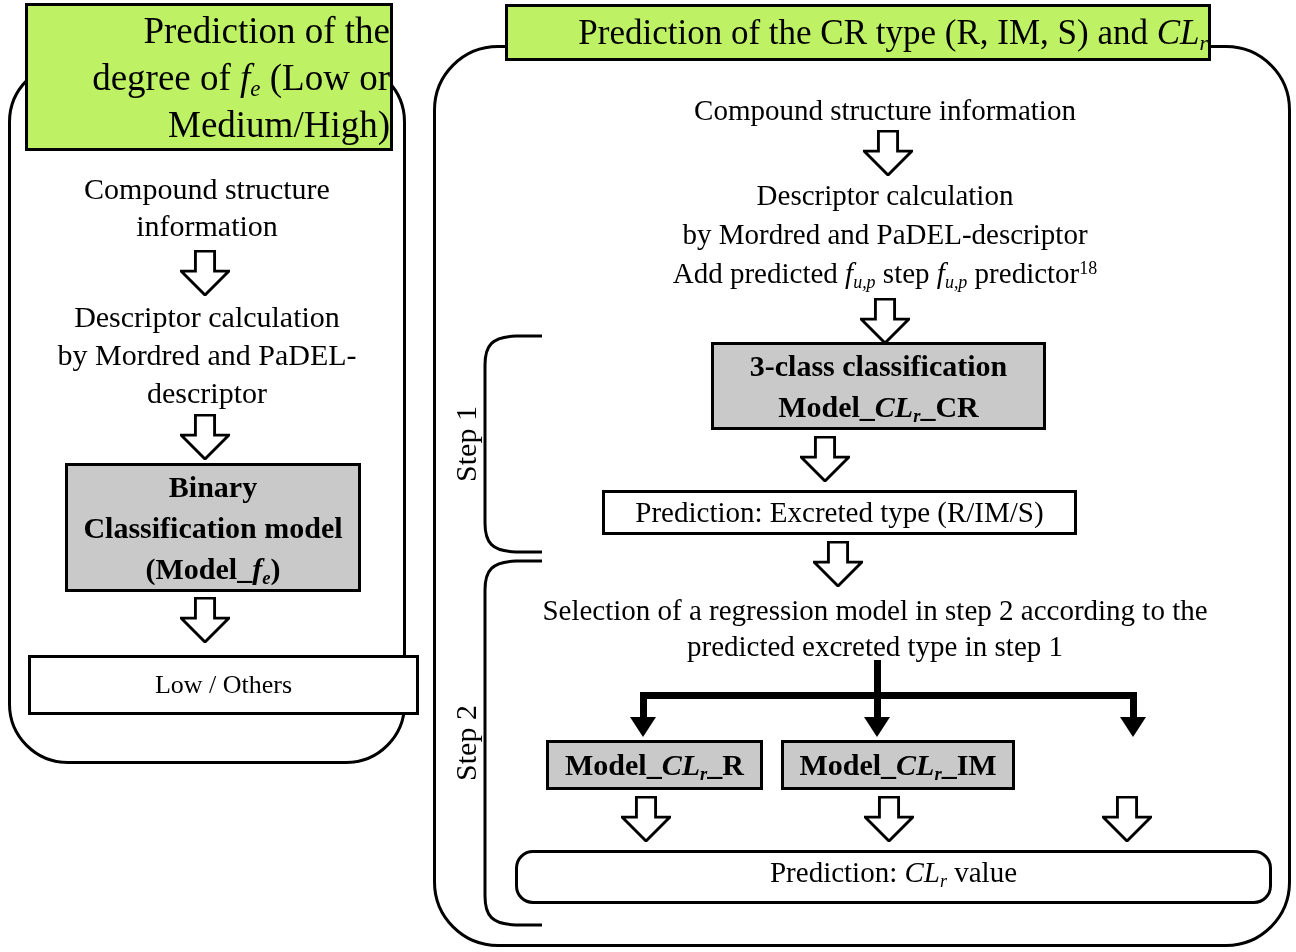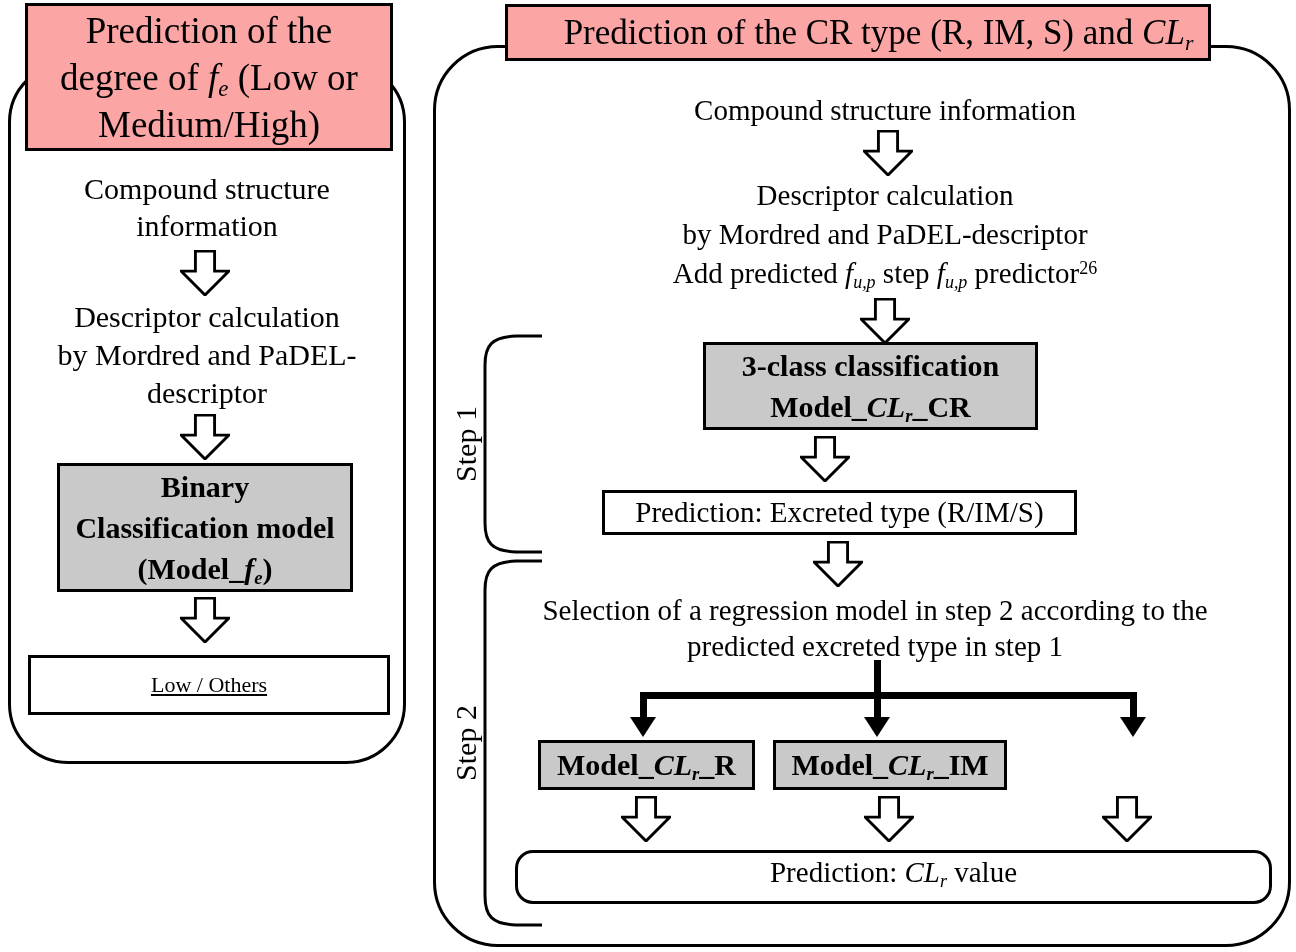--- a/index.html
+++ b/index.html
@@ -6,28 +6,28 @@
   .stage{
     position:relative;width:1296px;height:952px;background:#ffffff;
     font-family:"Liberation Serif","DejaVu Serif",serif;color:#000;
     overflow:hidden;
   }
   .panel{
     position:absolute;border:3px solid #000;background:transparent;
     box-sizing:border-box;
   }
   .titlebox{
-    position:absolute;border:3px solid #000;background:#fca5a5;
-    box-sizing:border-box;text-align:center;z-index:5;
+    position:absolute;border:3px solid #000;background:#bef264;
+    box-sizing:border-box;text-align:right;z-index:5;
   }
   .node{
     position:absolute;border:3px solid #000;background:#ffffff;
     box-sizing:border-box;text-align:center;z-index:3;
   }
-  .gray{background:#c9c9c9;}
+  .gray{background:#c9c9c9;margin-left:8px;}
   .txt{position:absolute;text-align:center;z-index:3;}
   .bold{font-weight:bold;}
   i{font-style:italic;}
   sub{font-size:0.62em;font-style:italic;line-height:0;vertical-align:-0.28em;}
   sup{font-size:0.62em;font-style:normal;line-height:0;vertical-align:0.5em;}
   .block-arrow{position:absolute;width:50px;height:46px;z-index:2;}
   .block-arrow svg{display:block;width:100%;height:100%;}
   .branch{position:absolute;background:#000;z-index:2;}
   .branch-head{
     position:absolute;width:0;height:0;z-index:2;
@@ -81,40 +81,40 @@
     <div>Classification model</div>
     <div><span>(Model_</span><i>f</i><sub>e</sub><span>)</span></div>
   </div>
 
   <div class="block-arrow" style="left:180px;top:597px;">
     <svg viewBox="0 0 52 48">
         <path d="M16 1 H36 V22 H51 L26 47 L1 22 H16 Z" fill="#ffffff" stroke="#000000" stroke-width="3" stroke-linejoin="miter"></path>
       </svg>
   </div>
 
-  <div class="node" style="left:28px;top:655px;width:362px;height:60px;font-size:22px;line-height:54px;text-decoration:underline;">Low / Others</div>
+  <div class="node" style="left:28px;top:655px;width:391px;height:60px;font-size:26px;line-height:54px;">Low / Others</div>
 
   <div class="panel" style="left:433px;top:45px;width:858px;height:902px;border-radius:65px;"></div>
 
   <div class="titlebox" style="left:505px;top:4px;width:706px;height:57px;font-size:35px;line-height:51px;padding-left:41px;">
     <span>Prediction of the CR type (R, IM, S) and </span><i>CL</i><sub>r</sub>
   </div>
 
   <div class="txt" style="left:460px;top:92px;width:850px;font-size:29px;line-height:36px;">Compound structure information</div>
 
   <div class="block-arrow" style="left:863px;top:130px;">
     <svg viewBox="0 0 52 48">
         <path d="M16 1 H36 V22 H51 L26 47 L1 22 H16 Z" fill="#ffffff" stroke="#000000" stroke-width="3" stroke-linejoin="miter"></path>
       </svg>
   </div>
 
   <div class="txt" style="left:460px;top:176px;width:850px;font-size:29px;line-height:39px;">
     <div>Descriptor calculation</div>
     <div>by Mordred and PaDEL-descriptor</div>
-    <div><span>Add predicted </span><i>f</i><sub>u,p</sub><span> step </span><i>f</i><sub>u,p</sub><span> predictor</span><sup>26</sup></div>
+    <div><span>Add predicted </span><i>f</i><sub>u,p</sub><span> step </span><i>f</i><sub>u,p</sub><span> predictor</span><sup>18</sup></div>
   </div>
 
   <div class="block-arrow" style="left:860px;top:298px;">
     <svg viewBox="0 0 52 48">
         <path d="M16 1 H36 V22 H51 L26 47 L1 22 H16 Z" fill="#ffffff" stroke="#000000" stroke-width="3" stroke-linejoin="miter"></path>
       </svg>
   </div>
 
   <div class="node gray bold" style="left:703px;top:342px;width:335px;height:88px;font-size:30px;line-height:41px;">
     <div>3-class classification</div>

